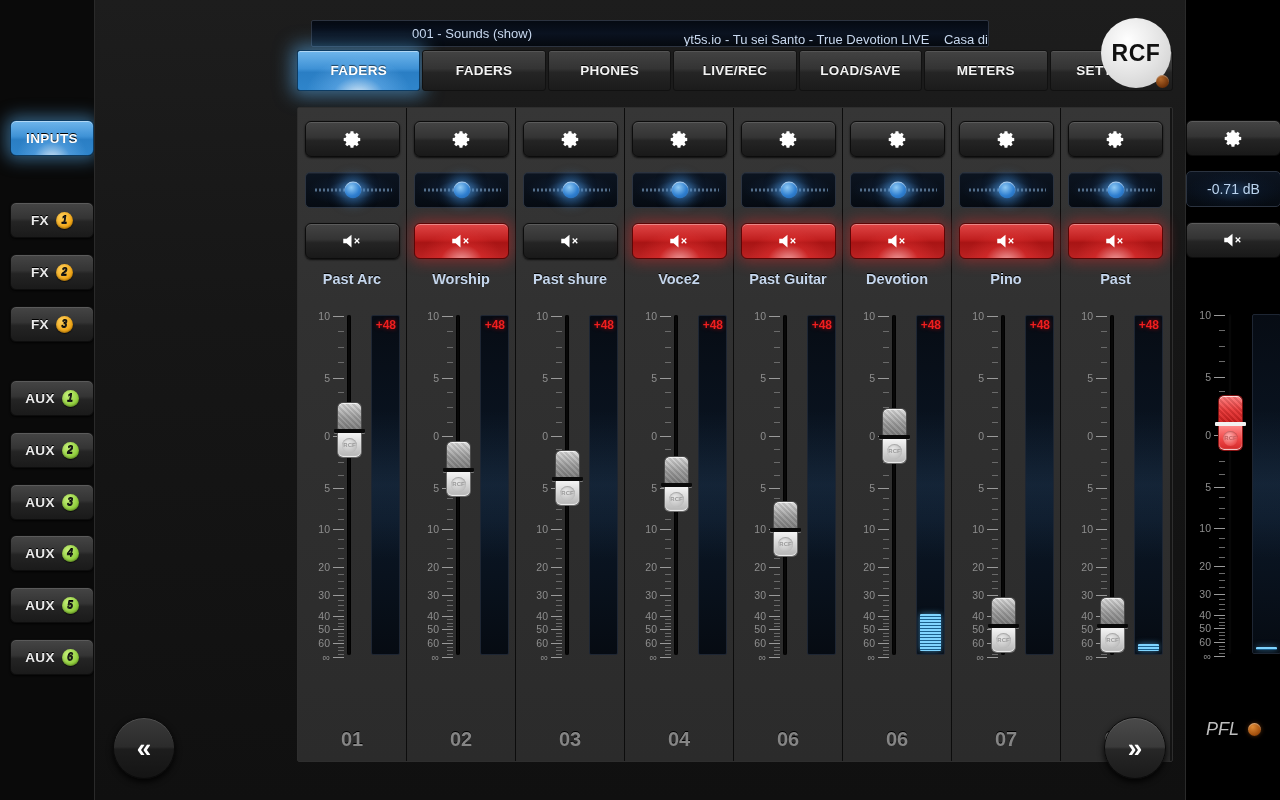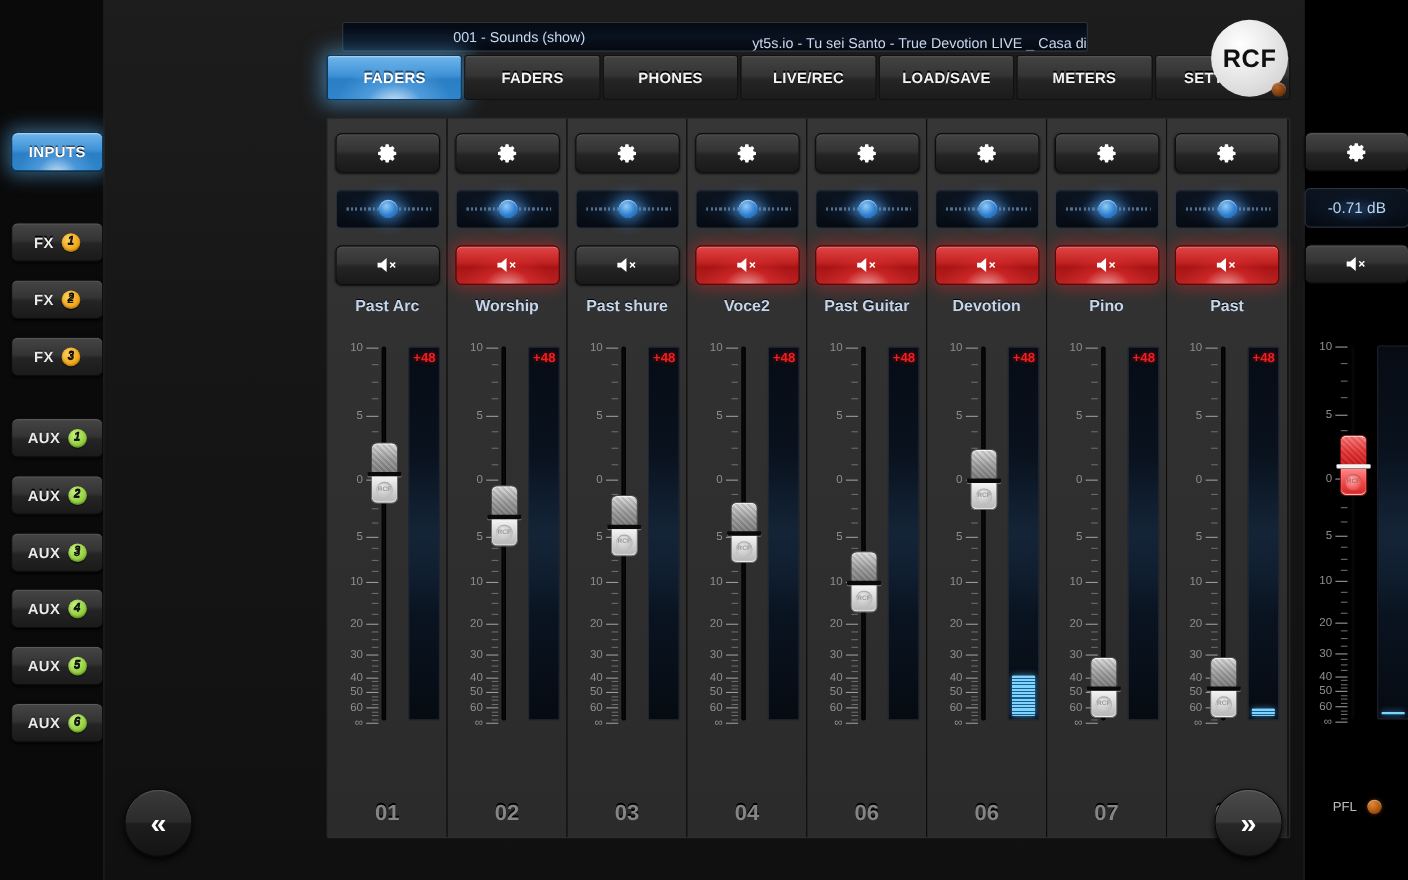--- a/index.html
+++ b/index.html
@@ -370,21 +370,21 @@
       linear-gradient(180deg,#0c1420 0%,#09101a 50%,#060b12 100%);
     border:1px solid #2b3340;
     display:flex; align-items:center; justify-content:center;
     color:#bcd4ee; font-size:14px;
     cursor:pointer;
   }
   .pfl-row {
     position:absolute; left:0; bottom:22px; width:100%;
     display:flex; align-items:center; justify-content:center; gap:9px;
   }
-  .pfl-row .lbl { color:#bdbdbd; font-size:12px; }
+  .pfl-row .lbl { color:#bdbdbd; font-size:18px;font-style:italic; }
   .pfl-led {
     width:13px; height:13px; border-radius:50%;
     background:radial-gradient(circle at 35% 30%, #e08a33, #a4500d 65%, #5d2a04 100%);
     box-shadow:inset 0 1px 1px rgba(255,255,255,0.4), 0 0 4px rgba(180,90,20,0.5);
     cursor:pointer;
   }
 </style>
 </head>
 <body>
 

